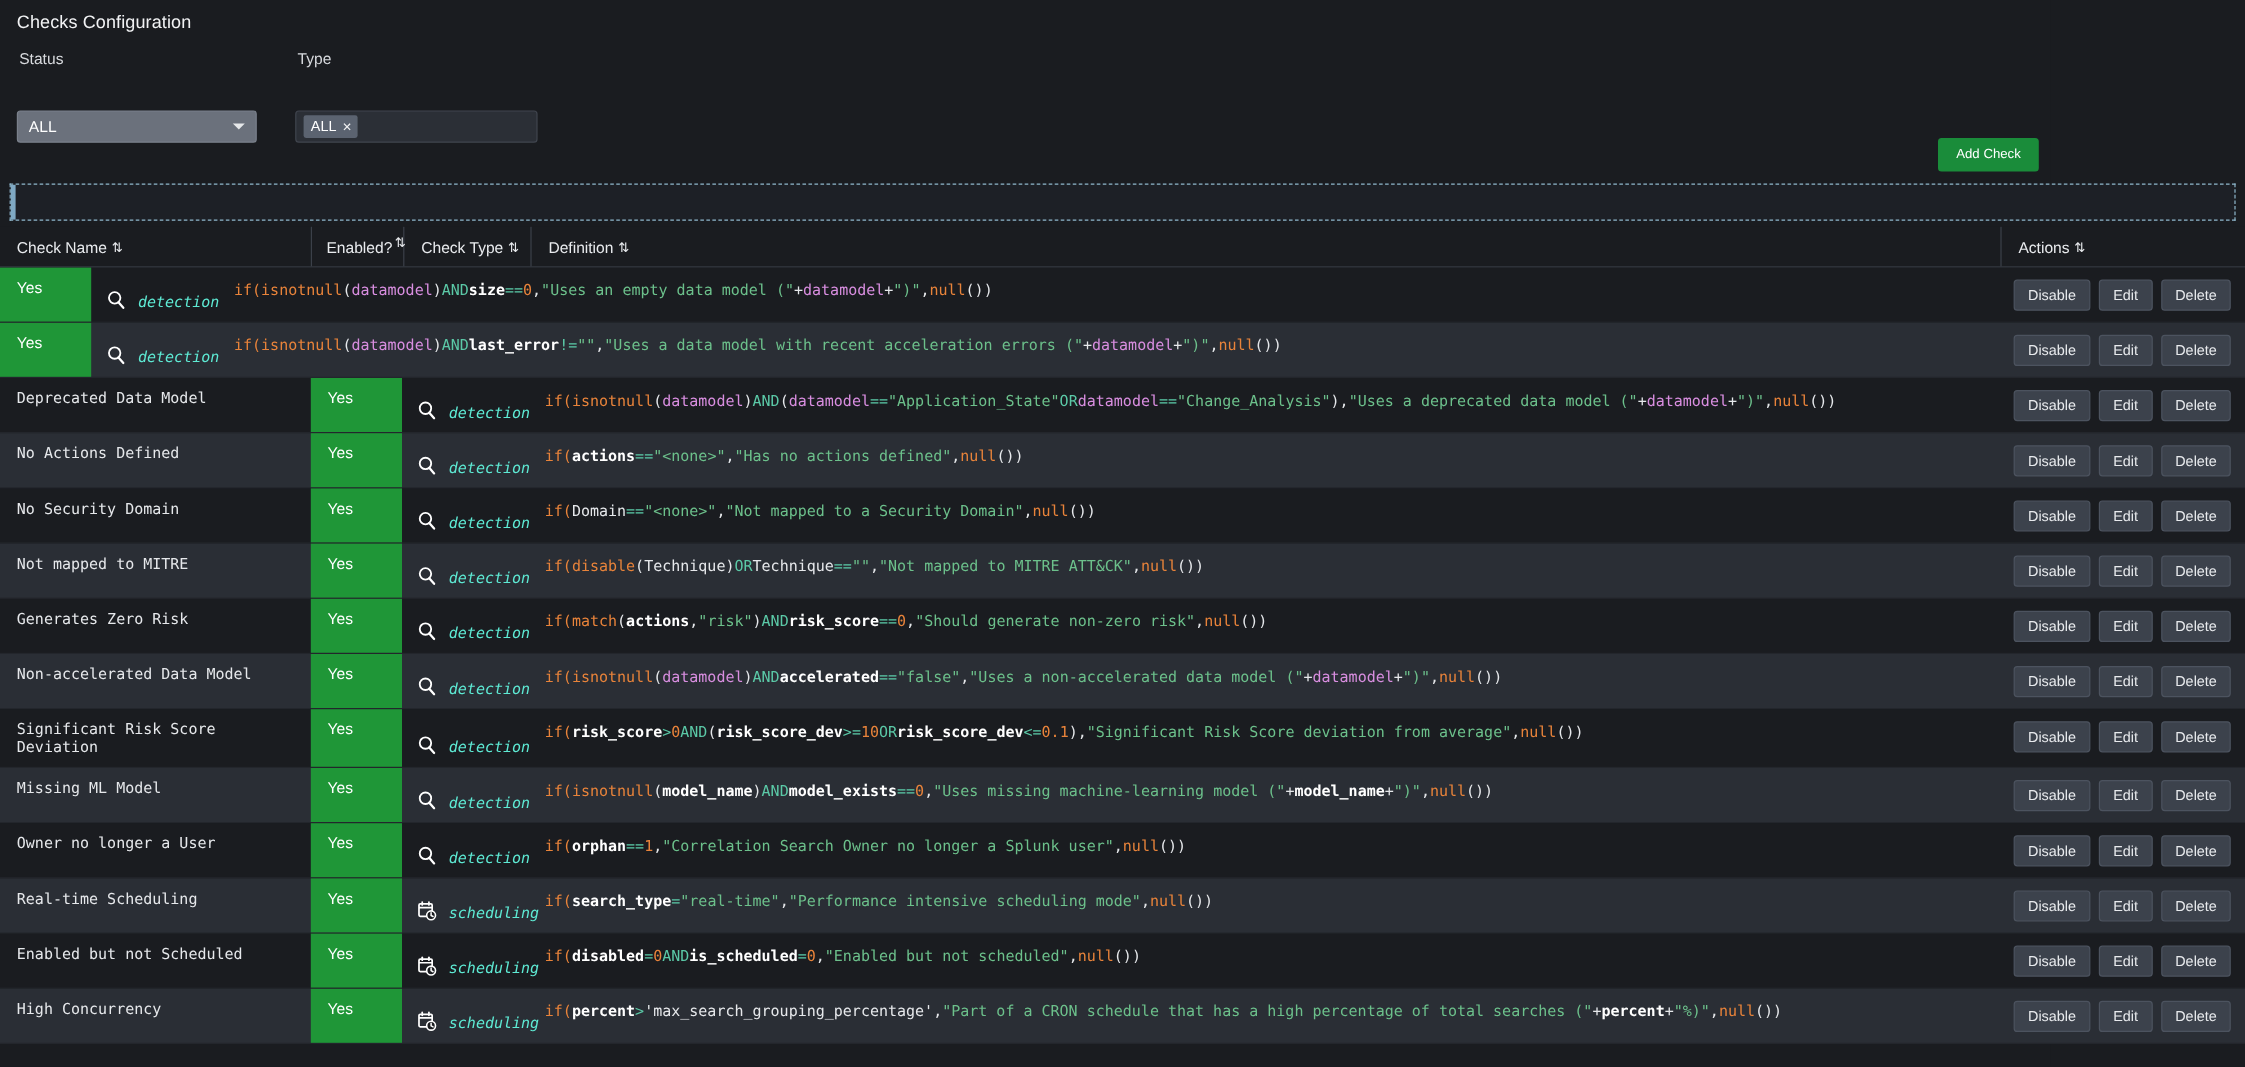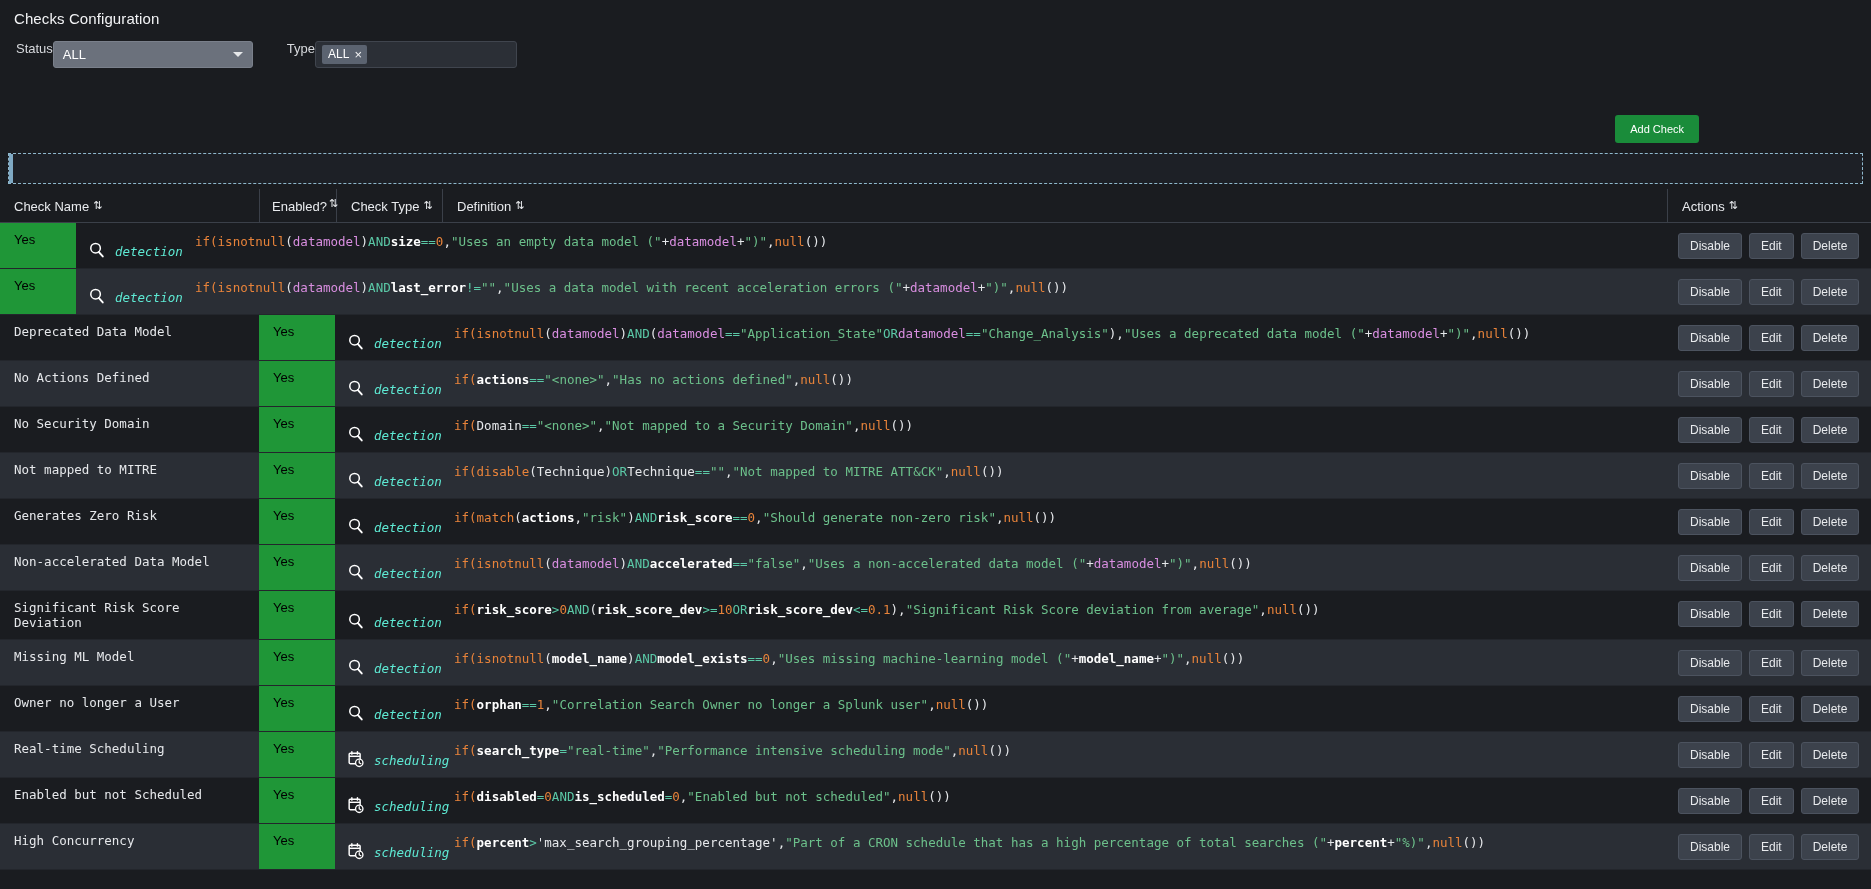--- a/index.html
+++ b/index.html
@@ -14,21 +14,21 @@
   .page { width: 1709px; height: 889px; position: relative; background:#1a1c20; }
 
   
   .page-title {
     font-size: 15px; color: #f2f3f5; font-weight: 400;
     padding: 10px 0 0 14px;
     letter-spacing: .1px;
   }
 
   .filter-bar { display:flex; padding: 14px 0 0 14px; gap: 32px; }
-  .filter-group { display:flex; flex-direction:row; }
+  .filter-group { display:flex; flex-direction:column;gap:28px; }
   .filter-label { font-size: 13px; color:#d7d9dd; margin-bottom: 8px; padding-left:2px;}
 
   .select-box {
     width: 200px; height: 27px; background:#6b717c; border:1px solid #7a808b;
     border-radius:3px; display:flex; align-items:center; justify-content:space-between;
     padding: 0 9px; font-size: 13px; color:#ffffff; cursor:pointer;
   }
   .caret {
     width:0;height:0;border-left:5px solid transparent;border-right:5px solid transparent;
     border-top:5px solid #e6e8ea;
@@ -59,21 +59,21 @@
   .banner-accent { width:4px; height:29px; background:#7fa9c4; flex:0 0 4px; }
   .banner-text { font-size:13px; color:#e7e9ec; padding-left:12px; }
 
   
   .table { position:absolute; left:0; top:189px; width:1871px; }
   .row { display:flex; align-items:stretch; width:1871px; }
 
   .thead { border-bottom:1px solid #3b4049; background:#1a1c20; }
   .th {
     font-size:13px; color:#e9ebee; padding:10px 12px 8px 14px;
-    display:flex; align-items:center; gap:4px; white-space:nowrap;
+    display:flex; align-items:flex-end; gap:4px; white-space:nowrap;
   }
   .sortic { font-size:11px; line-height:1; color:#e9ebee; position:relative; top:-1px;}
 
   .c-name  { width: 259px; flex:0 0 259px; }
   .c-enab  { width:  76px; flex:0 0 76px;  }
   .c-type  { width: 105px; flex:0 0 105px; }
   .c-def   { flex:1 1 auto; min-width:0; }
   .c-act   { width: 203px; flex:0 0 203px; }
 
   .vdiv { width:1px; background:#3b4049; flex:0 0 1px; }
@@ -81,21 +81,21 @@
   .thead .c-enab { align-items:flex-start; flex-direction:row; gap:2px; padding-left:12px;}
   .thead .c-enab .lbl { font-size:13px; }
 
   .tr { border-bottom:1px solid #23262c; }
   .tr.odd  { background:#1a1c20; }
   .tr.even { background:#2a2e35; }
 
   .cell { padding: 9px 12px 9px 14px; font-size:13px; display:flex; align-items:flex-start; }
   .cell.name { color:#e6e8eb; font-family:"DejaVu Sans Mono", monospace; font-size:12.5px; }
   .cell.enabled {
-    background:#1f9637; color:#000000; justify-content:flex-start;
+    background:#1f9637; color:#ffffff; justify-content:flex-start;
     padding-left:14px; font-size:13px; font-family:"Liberation Sans", sans-serif;
   }
   .cell.type { gap:9px; align-items:flex-end; color:#5eead4;
                font-family:"DejaVu Sans Mono", monospace; font-size:12.5px; padding-left:12px;font-style:italic;}
   .cell.def {
     font-family:"DejaVu Sans Mono", monospace; font-size:12.5px; line-height:17px;
     padding-top:10px; padding-right:10px; white-space:normal; word-break:normal;
   }
   .cell.actions { gap:7px; align-items:flex-start; padding-top:10px; padding-left:10px;}
 

